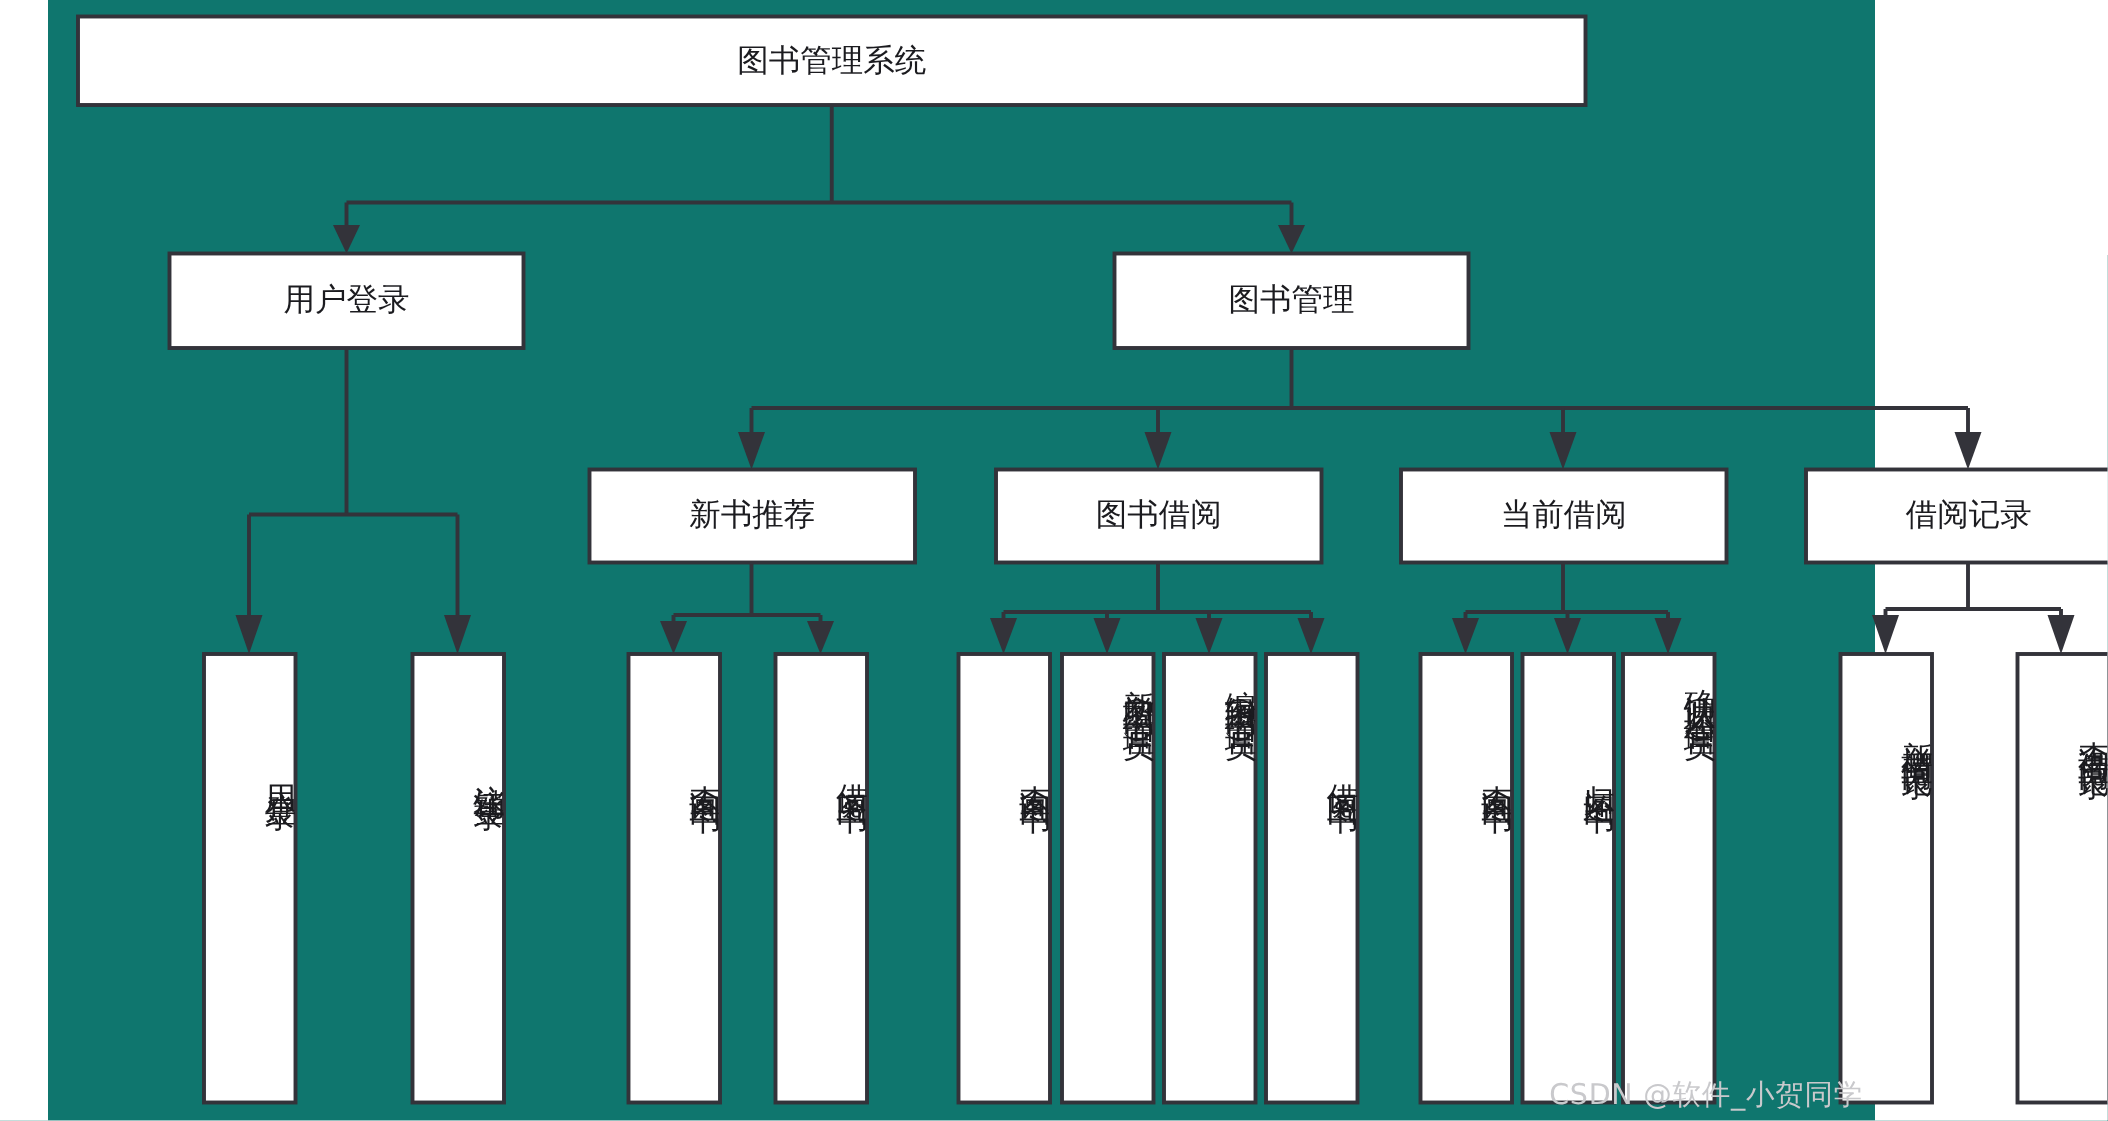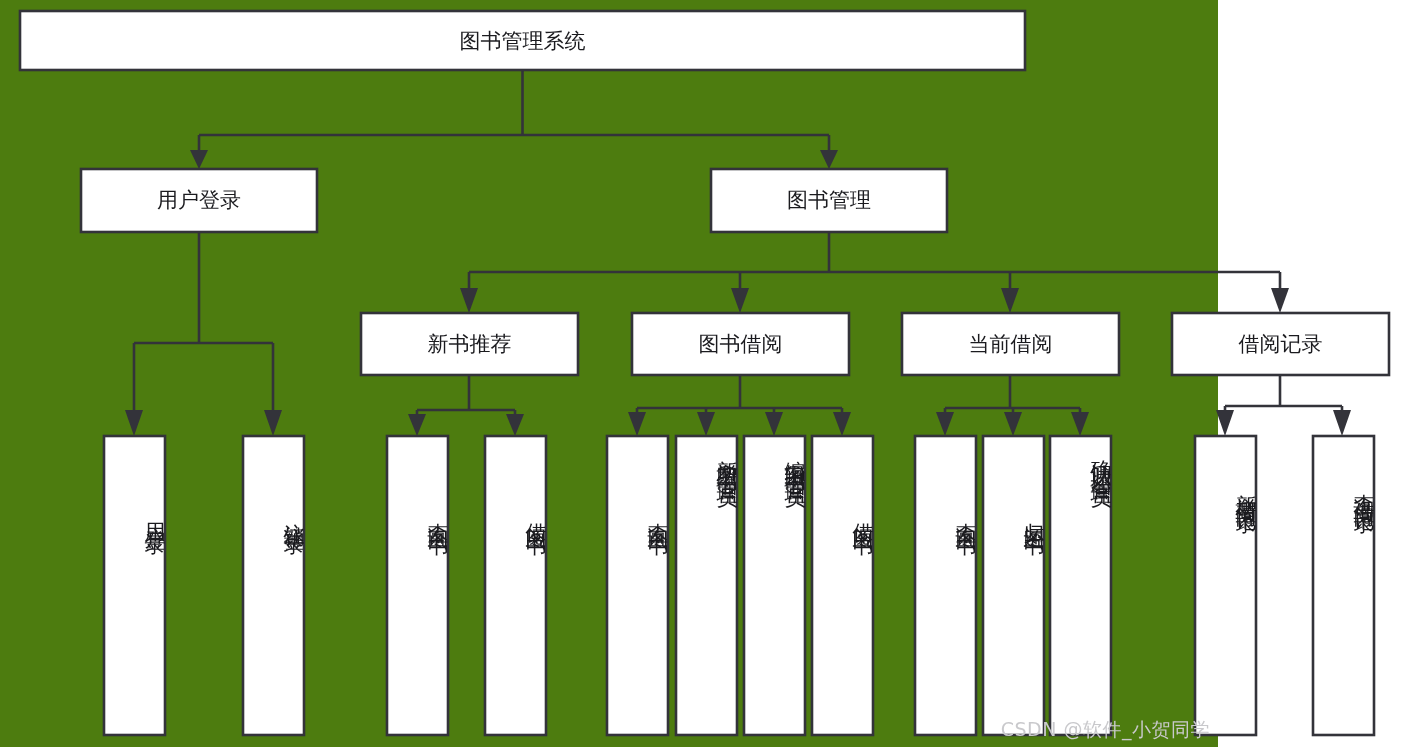--- a/index.html
+++ b/index.html
@@ -10,21 +10,22 @@
   body {
     width: 1405px;
     height: 747px;
     font-family: "DejaVu Sans", "Liberation Sans", sans-serif;
     overflow: hidden;
   }
   #diagram-root {
     position: relative;
     width: 1218px;
     height: 747px;
-    background: #4d7c0f;
+    background: #0f766e;
+    margin-left: 32px;
   }
   svg#tree-svg {
     position: absolute;
     left: 0;
     top: 0;
     width: 1405px;
     height: 747px;
   }
   .node-box {
     fill: #ffffff;

